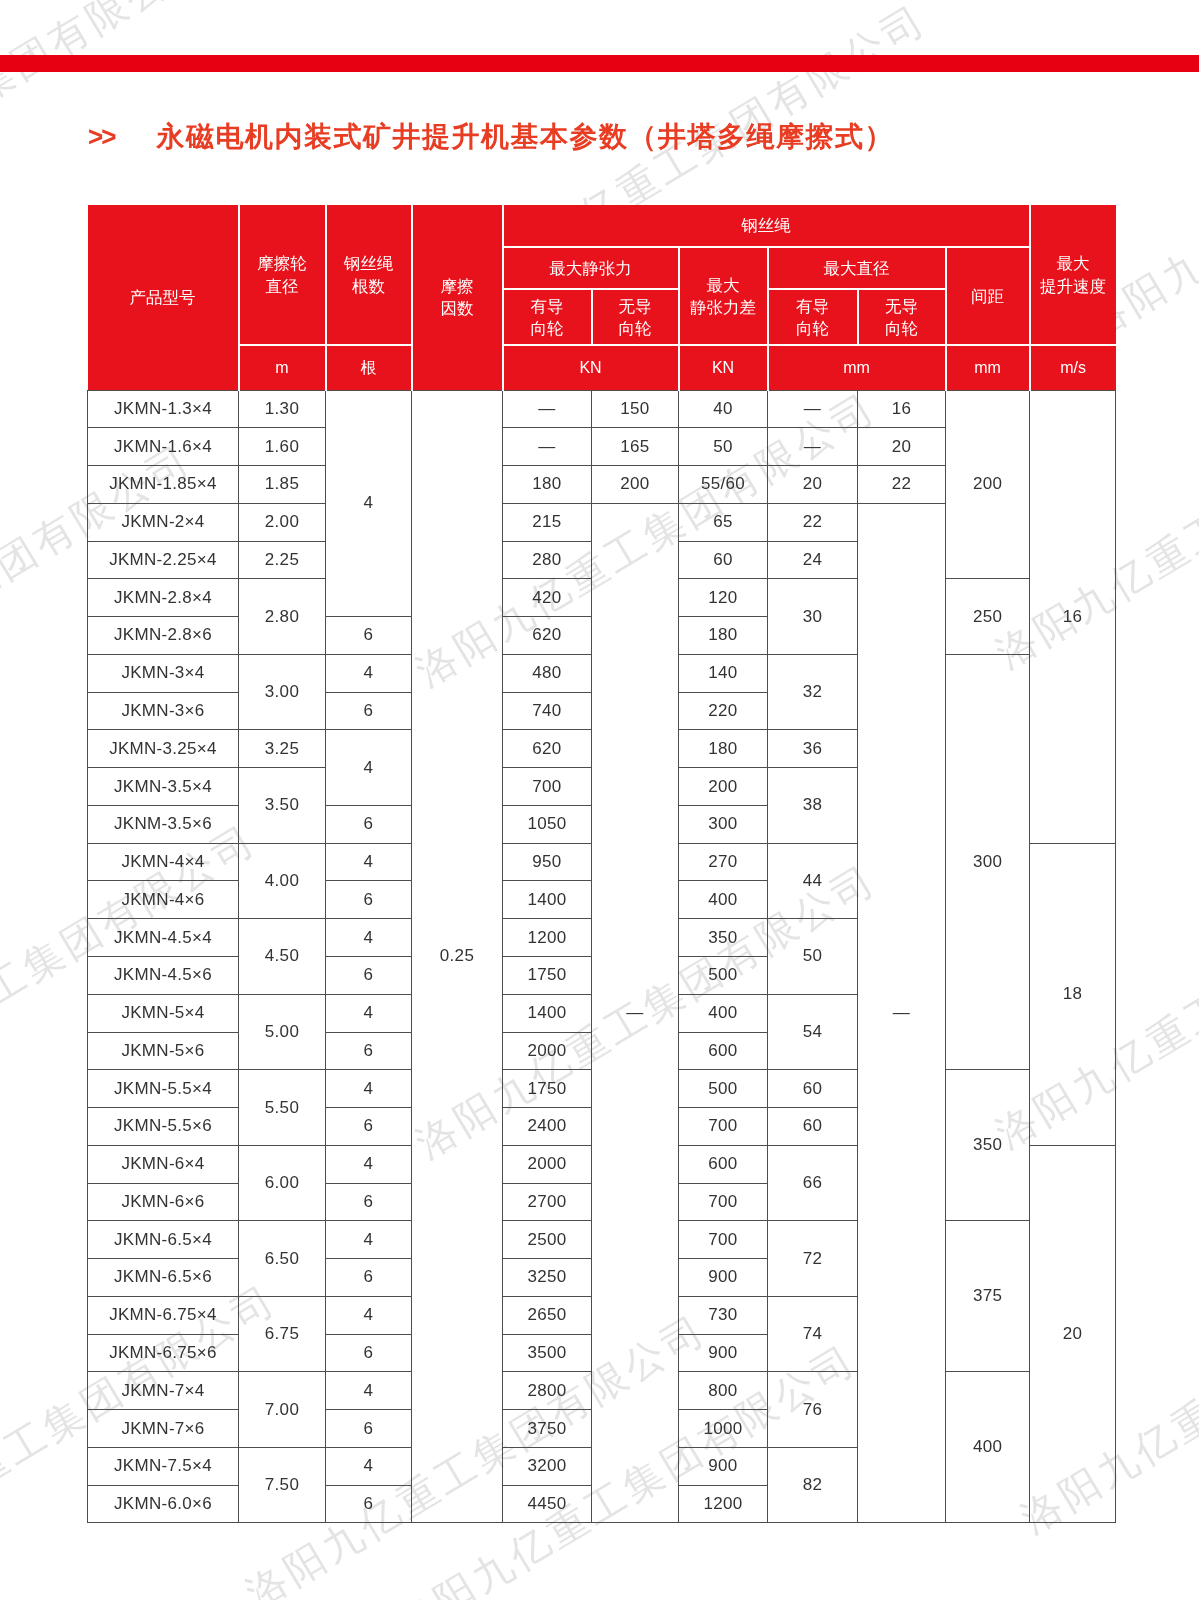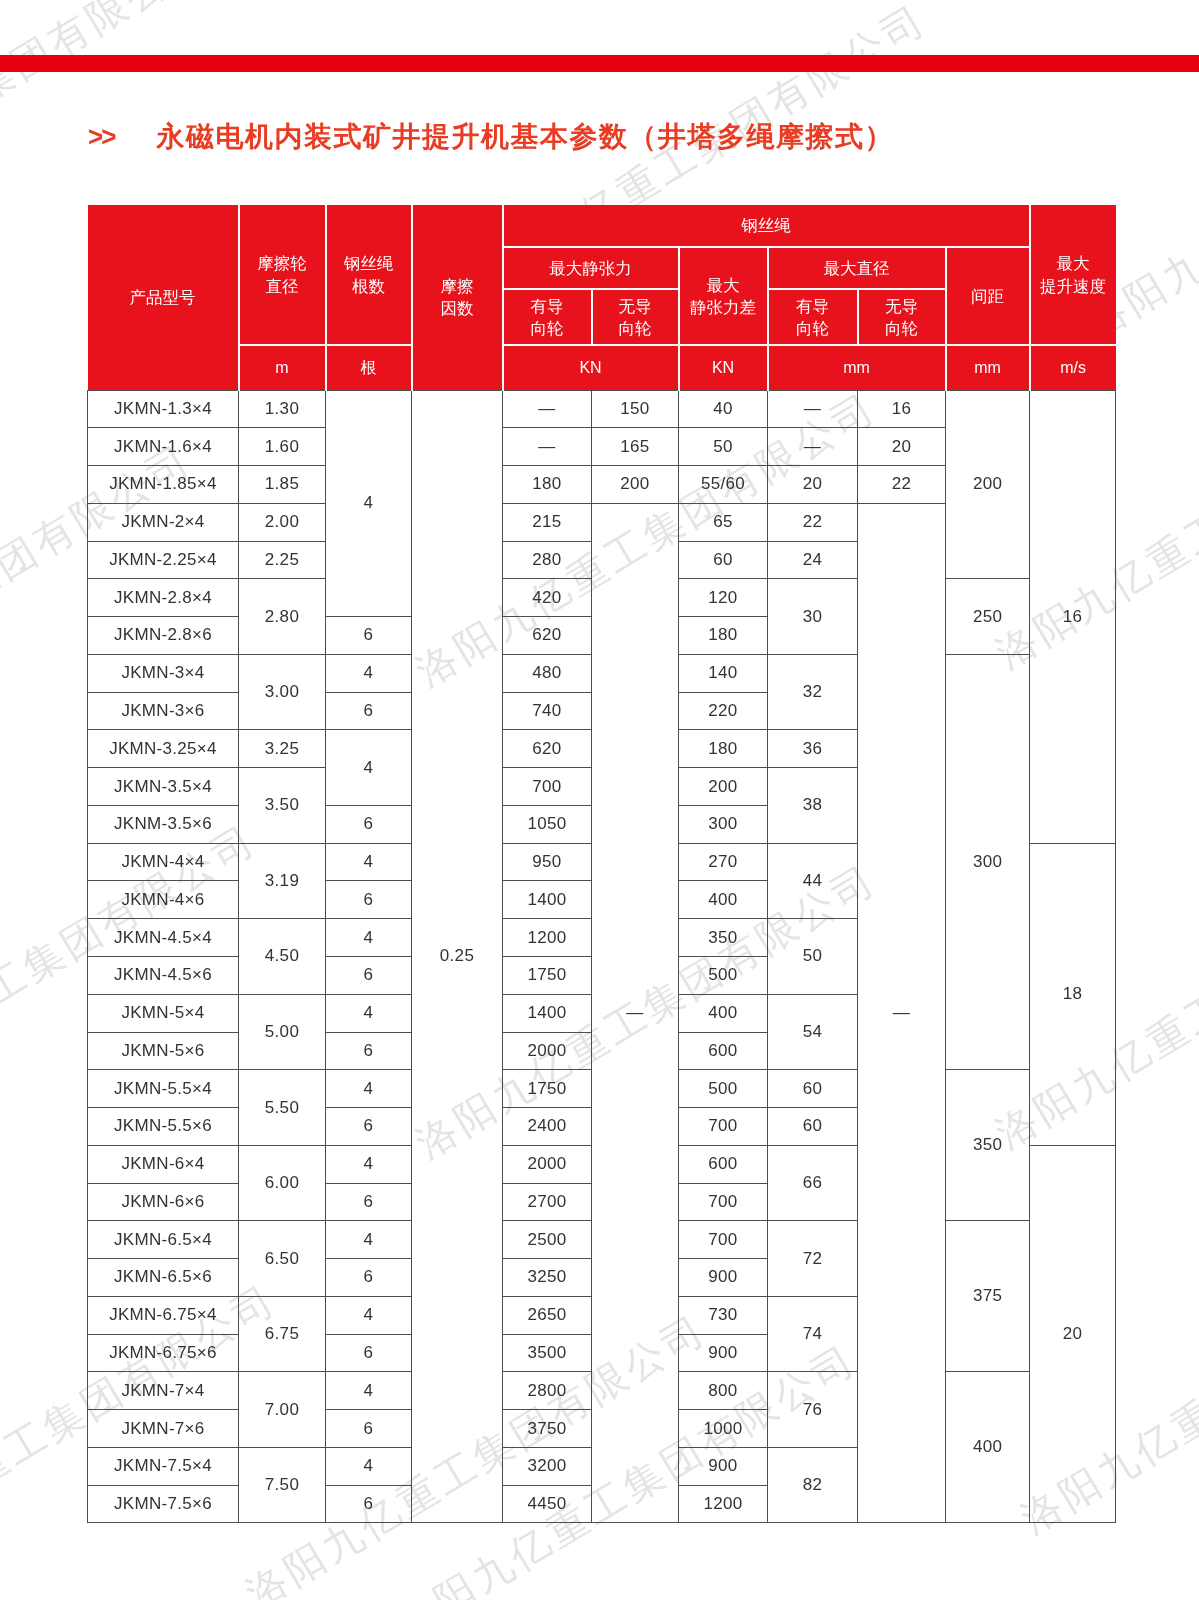--- a/index.html
+++ b/index.html
@@ -200,21 +200,21 @@
           <td rowspan="2">38</td>
         </tr>
         <tr>
           <td>JKNM-3.5×6</td>
           <td>6</td>
           <td>1050</td>
           <td>300</td>
         </tr>
         <tr>
           <td>JKMN-4×4</td>
-          <td rowspan="2">3.19</td>
+          <td rowspan="2">4.00</td>
           <td>4</td>
           <td>950</td>
           <td>270</td>
           <td rowspan="2">44</td>
           <td rowspan="8">18</td>
         </tr>
         <tr>
           <td>JKMN-4×6</td>
           <td>6</td>
           <td>1400</td>
@@ -325,21 +325,21 @@
         </tr>
         <tr>
           <td>JKMN-7.5×4</td>
           <td rowspan="2">7.50</td>
           <td>4</td>
           <td>3200</td>
           <td>900</td>
           <td rowspan="2">82</td>
         </tr>
         <tr>
-          <td>JKMN-7.5×6</td>
+          <td>JKMN-6.0×6</td>
           <td>6</td>
           <td>4450</td>
           <td>1200</td>
         </tr>
       </tbody>
   </table>
 
 </div>
 
 </body></html>

